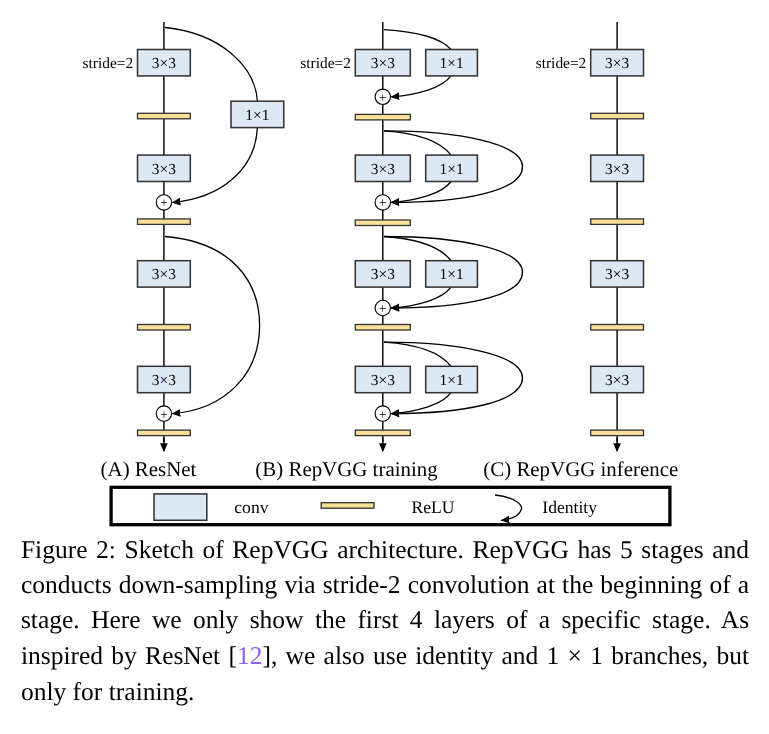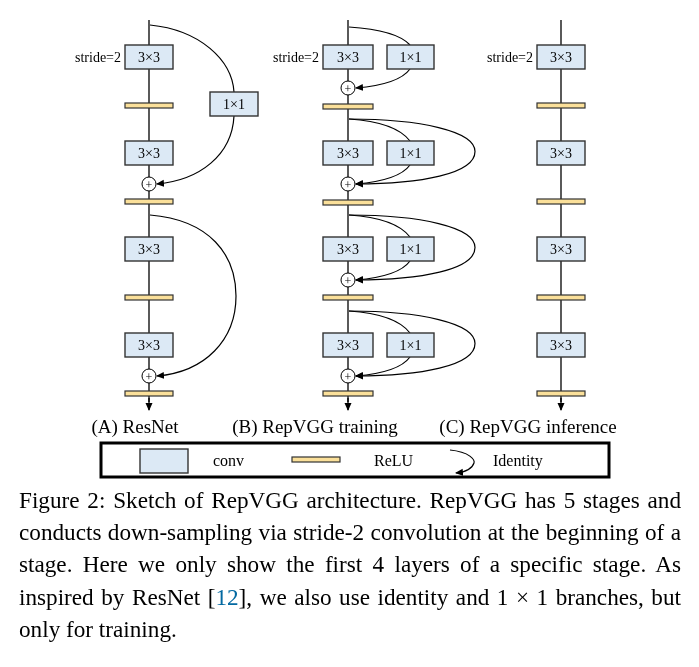--- a/index.html
+++ b/index.html
@@ -139,14 +139,14 @@
     <rect class="conv" x="140" y="449" width="48" height="24" fill="#dce9f5" stroke="#333333" stroke-width="1.4"></rect>
     <text x="213" y="466" font-size="16">conv</text>
     <rect class="relu" x="292" y="457" width="48" height="5" fill="#fbe09a" stroke="#333333" stroke-width="1.2"></rect>
     <text x="374" y="466" font-size="16">ReLU</text>
     <path d="M450,450 C470,452 475,460 474,463 C472,469 466,472 456,473" fill="none" stroke="#000" stroke-width="1.2" marker-end="url(#arr)"></path>
     <text x="493" y="466" font-size="16">Identity</text>
   </g>
 </svg>
 
 <div class="caption">
-  <p><span>Figure 2: Sketch of RepVGG architecture. RepVGG has 5 stages and conducts down-sampling via stride-2 convolution at the beginning of a stage. Here we only show the first 4 layers of a specific stage. As inspired by ResNet [</span><span class="cite" style="color: #0369a1;">12</span><span>], we also use identity and 1 × 1 branches, but only for training.</span></p>
+  <p><span>Figure 2: Sketch of RepVGG architecture. RepVGG has 5 stages and conducts down-sampling via stride-2 convolution at the beginning of a stage. Here we only show the first 4 layers of a specific stage. As inspired by ResNet [</span><span class="cite" style="color: #8b5cf6;">12</span><span>], we also use identity and 1 × 1 branches, but only for training.</span></p>
 </div>
 
 </body></html>

